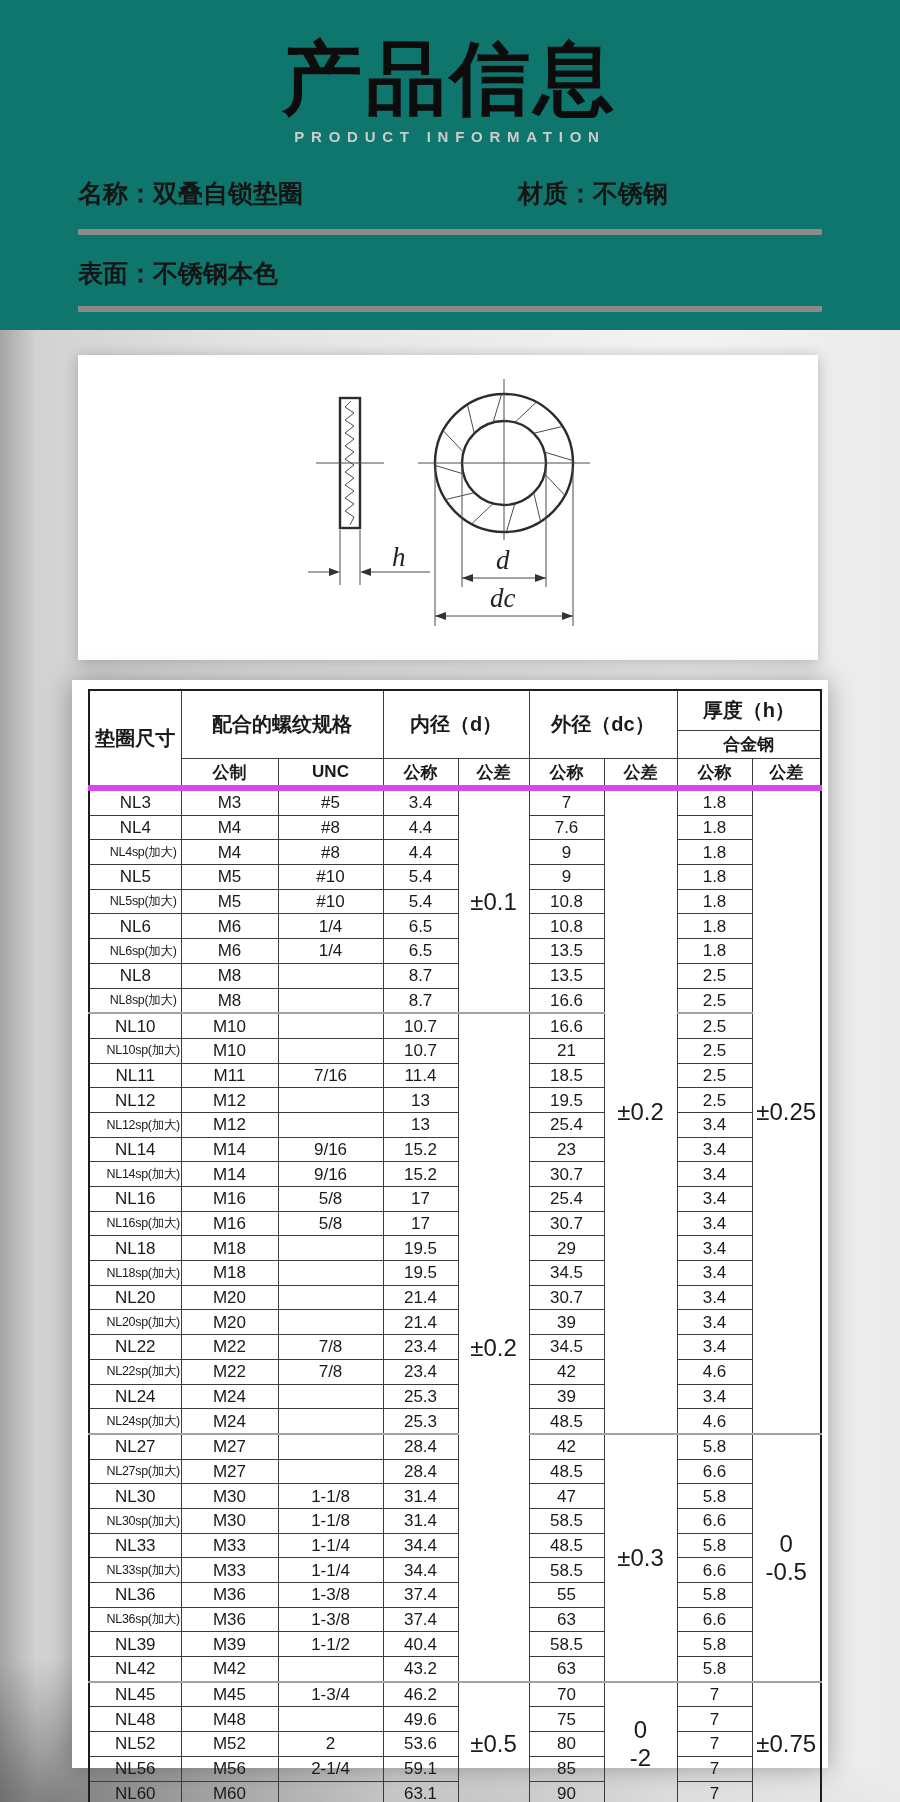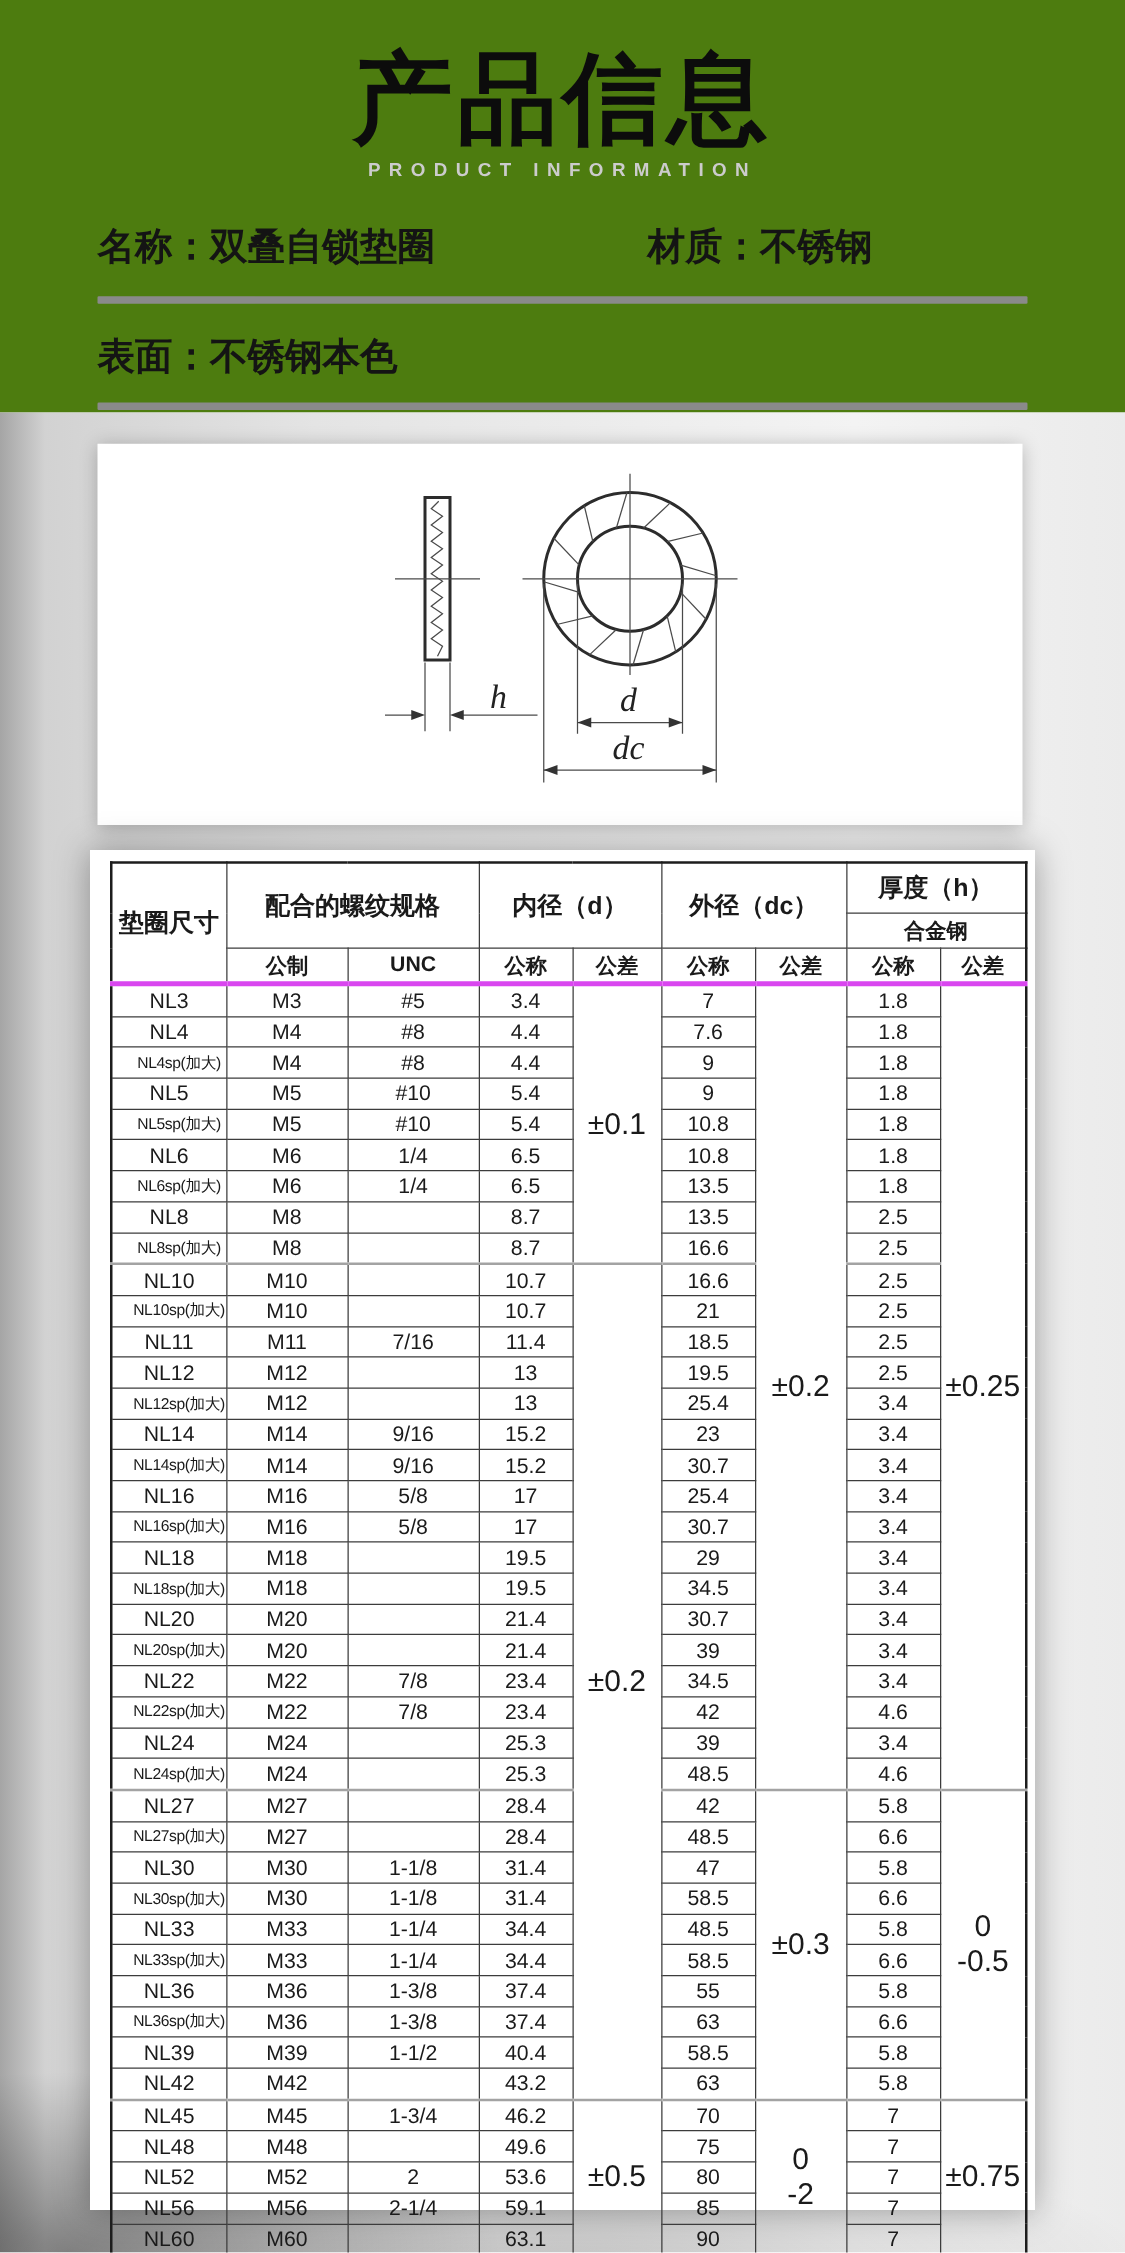--- a/index.html
+++ b/index.html
@@ -3,32 +3,32 @@
 <meta charset="utf-8">
 <style>
   html,body{margin:0;padding:0;}
   body{
     width:900px;height:1802px;overflow:hidden;background:#ffffff;
     font-family:"Liberation Sans",sans-serif;color:#1b1b1b;
   }
   .page{width:900px;height:1802px;position:relative;}
 
   
-  .top-section{height:330px;background:#4d7c0f;overflow:hidden;}
+  .top-section{height:330px;background:#0f766e;overflow:hidden;}
   .page-title{
     margin:0;padding-top:30px;text-align:center;
     font-size:80px;font-weight:900;letter-spacing:4px;color:#0c0c0c;line-height:1.22;
   }
   .page-subtitle{
     margin-top:0px;text-align:center;
     font-size:15px;font-weight:700;letter-spacing:.45em;color:#cccccc;
   }
   .info-row{display:flex;padding:0 78px;margin-top:32px;}
   .info-row.second{margin-top:22px;flex-direction:column;}
-  .info-item{font-size:30px;font-weight:700;color:#141414;white-space:nowrap;}
+  .info-item{font-size:25px;font-weight:700;color:#141414;white-space:nowrap;}
   .info-item.first{width:440px;flex:none;}
   .divider{height:6px;background:#8a8a8a;margin:19px 78px 0 78px;border-radius:1px;}
   .divider.second{margin-top:16px;}
 
   
   .photo-section{
     position:relative;height:1472px;
     background:
       radial-gradient(55% 14% at 6% 100%, rgba(0,0,0,.38), rgba(0,0,0,0) 70%),
       radial-gradient(70% 10% at 50% 101%, rgba(0,0,0,.18), rgba(0,0,0,0) 75%),
@@ -64,21 +64,21 @@
   }
   .spec thead th{font-weight:700;background:#ffffff;}
   .h1row th{height:39px;font-size:20px;}
   .h2row th{height:27px;font-size:17px;}
   .h3row th{height:26px;font-size:17px;margin-top:32px;}
   th.group{font-size:20px;}
   .spec tbody td{height:23.7px;font-size:17px;line-height:1;}
   .spec tbody td.size{font-size:17px;}
   .spec tbody td.size.sp{font-size:12.5px;letter-spacing:-0.3px;padding-left:16px;}
   .spec tbody td.tol{font-size:24px;white-space:pre-line;line-height:1.15;}
-  .spec tbody tr:first-child td{border-top:4px solid #d946ef;}
+  .spec tbody tr:first-child td{border-top:6px solid #d946ef;}
   .spec tbody tr.sec td{border-top:2px solid #a3a3a3;}
 </style>
 </head>
 <body>
 
 <div class="page">
 
   <div class="top-section">
     <h1 class="page-title">产品信息</h1>
     <div class="page-subtitle">PRODUCT INFORMATION</div>

